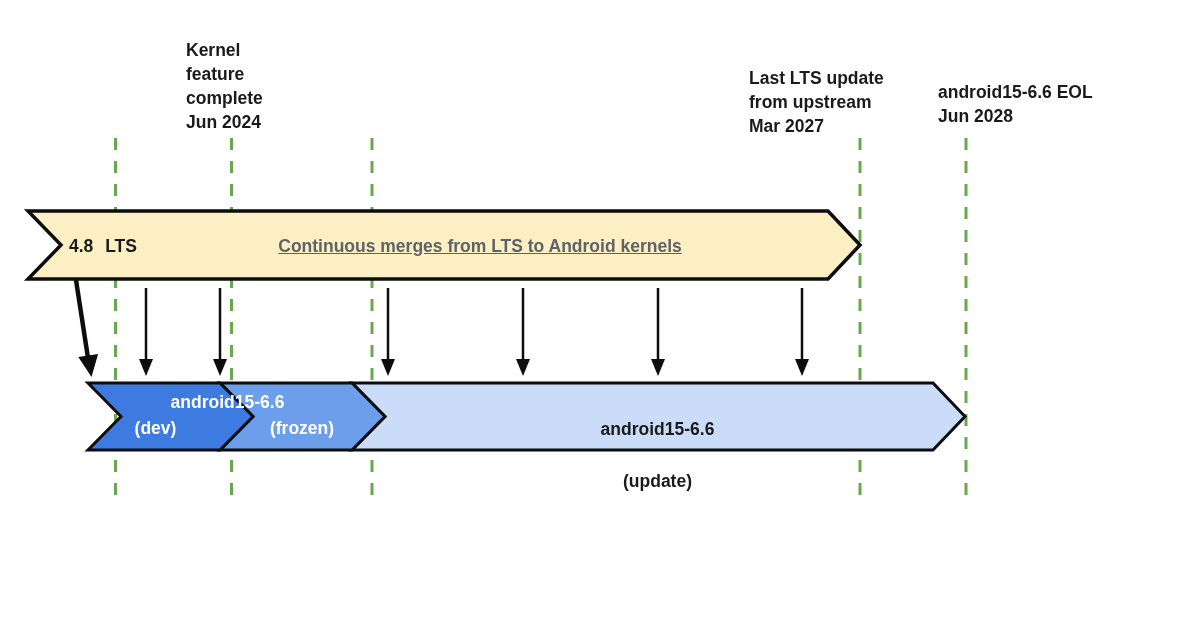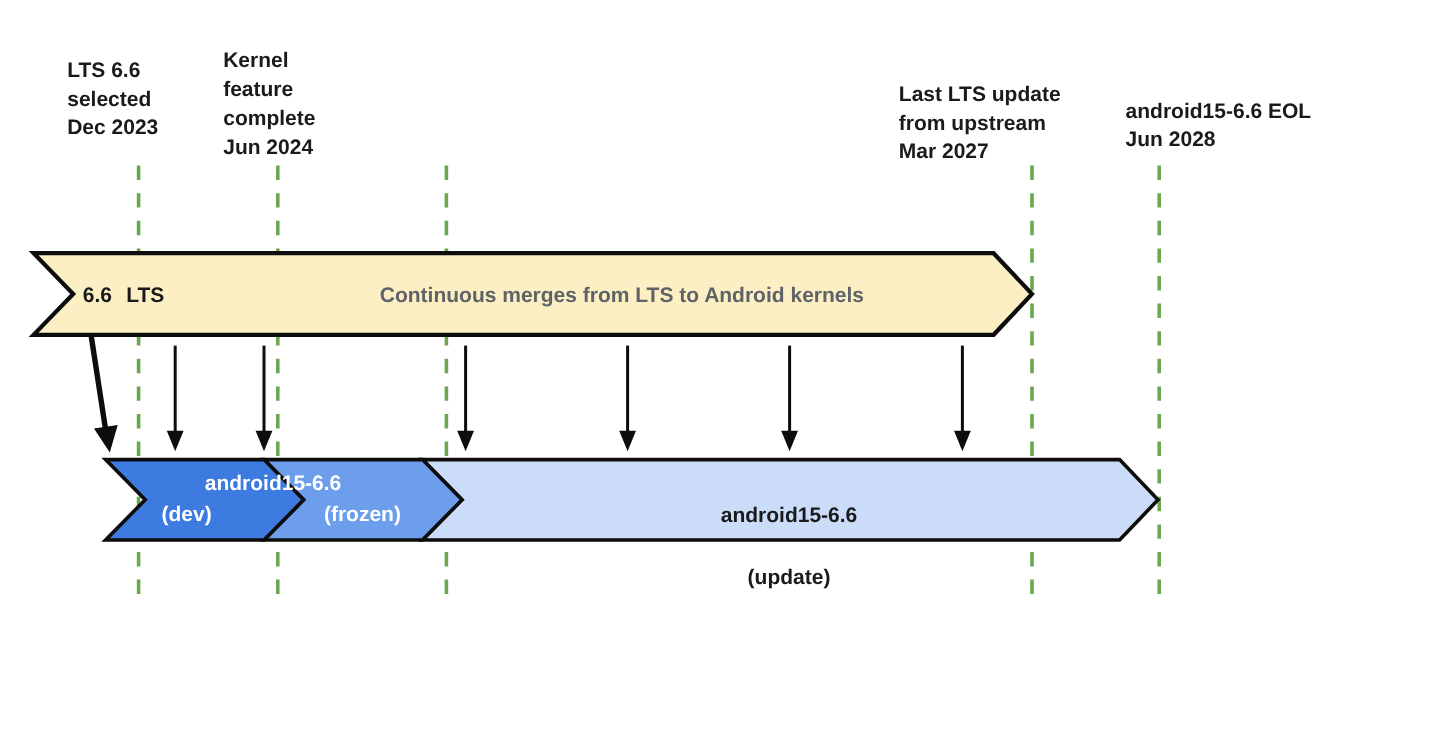--- a/index.html
+++ b/index.html
@@ -20,22 +20,23 @@
     font-weight: bold;
     font-size: 17.5px;
     line-height: 24px;
     color: var(--text-dark, #1a1a1a);
     white-space: pre-line;
   }
   .milestone-label { color: var(--text-dark, #1a1a1a); }
   .banner-version { word-spacing: 7px; line-height: 20px; }
   .banner-desc {
     color: var(--muted-text, #5f6368);
-    text-align: right;
+    text-align: center;
     line-height: 20px;
+    text-decoration: underline;
   }
   .branch-text { color: #ffffff; text-align: center; line-height: 20px; }
   .branch-text-dark { color: var(--text-dark, #1a1a1a); text-align: center; line-height: 26px; }
 </style>
 </head>
 <body>
 
 <div class="canvas">
 
   <svg class="diagram-svg" width="1193" height="626" viewBox="0 0 1193 626">
@@ -82,34 +83,31 @@
         <line x1="658" y1="288" x2="658" y2="361"></line>
           <polygon points="651,359 665,359 658,376" stroke="none"></polygon>
       </g>
       <g>
         <line x1="802" y1="288" x2="802" y2="361"></line>
           <polygon points="795,359 809,359 802,376" stroke="none"></polygon>
       </g>
     </g>
   </svg>
 
-  <div class="txt milestone-label" style="left:56px;  top:46px;">LTS 6.6
-selected
-Dec 2023</div>
   <div class="txt milestone-label" style="left:186px; top:38px;">Kernel
 feature
 complete
 Jun 2024</div>
   <div class="txt milestone-label" style="left:749px; top:66px;">Last LTS update
 from upstream
 Mar 2027</div>
   <div class="txt milestone-label" style="left:938px; top:80px;">android15-6.6 EOL
 Jun 2028</div>
 
-  <div class="txt banner-version" style="left:69px; top:236px;">6.6 LTS</div>
+  <div class="txt banner-version" style="left:69px; top:236px;">4.8 LTS</div>
   <div class="txt banner-desc" style="left:240px; top:236px; width:480px;">Continuous merges from LTS to Android kernels</div>
 
   <div class="txt branch-text" style="left:140px; top:392px; width:175px;">android15-6.6</div>
   <div class="txt branch-text" style="left:118px; top:418px; width:75px;">(dev)</div>
   <div class="txt branch-text" style="left:258px; top:418px; width:88px;">(frozen)</div>
   <div class="txt branch-text-dark" style="left:500px; top:390px; width:315px;">
     <div>android15-6.6</div>
     <div>(update)</div>
   </div>
 

